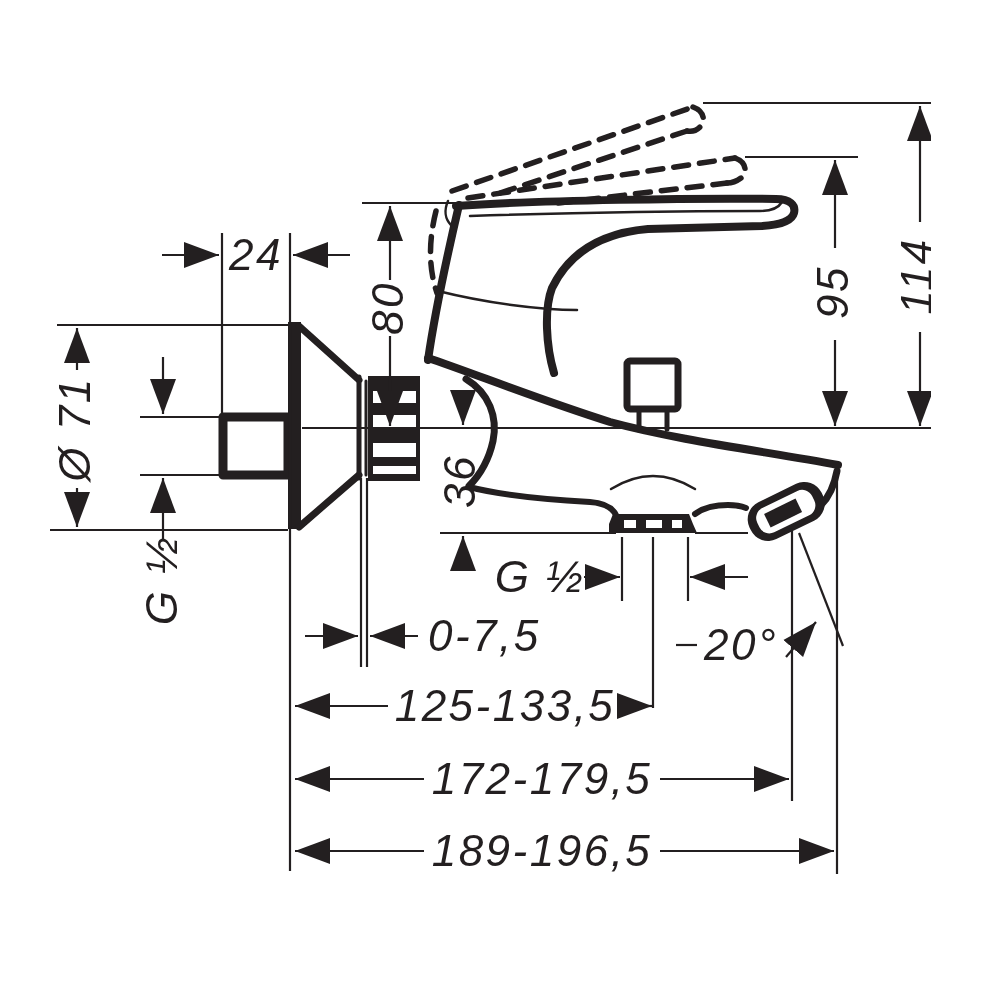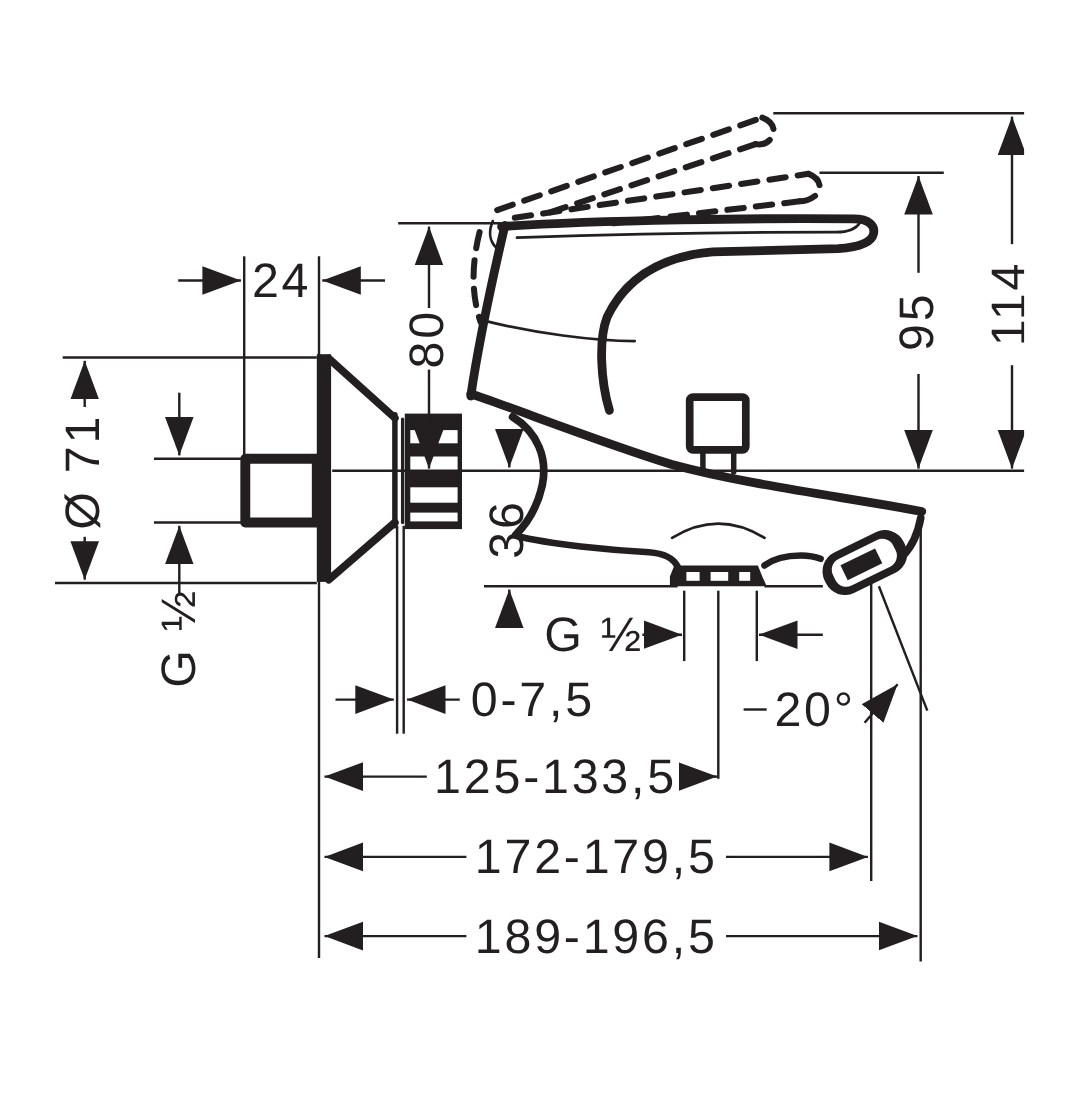--- a/index.html
+++ b/index.html
@@ -1,17 +1,17 @@
 <!DOCTYPE html>
 <html style="--ink: #231f20; --bg: #ffffff;"><head>
 <meta charset="utf-8">
 <style>
   :root{ --ink:#231f20; --bg:#ffffff; }
   html,body{margin:0;padding:0;background:var(--bg);}
-  .stage{position:relative;width:931px;height:1000px;background:var(--bg);overflow:hidden;}
+  .stage{position:relative;width:931px;height:1000px;background:var(--bg);overflow:hidden;font-style:italic;}
   svg{display:block;}
   .thin{stroke:var(--ink);stroke-width:2.2;fill:none;}
   .thick{stroke:var(--ink);fill:none;stroke-linecap:round;stroke-linejoin:round;}
   .w5{stroke-width:5;} .w6{stroke-width:6;} .w7{stroke-width:7;} .w8{stroke-width:8;} .w9{stroke-width:9;} .w3{stroke-width:3;} .w25{stroke-width:2.5;}
   .dash{stroke-dasharray:15 11;stroke-width:5.5;}
   .ink-fill{fill:var(--ink);stroke:none;}
   .white-fill{fill:var(--bg);stroke:none;}
   text{font-family:"Liberation Sans","DejaVu Sans",sans-serif;font-size:44px;letter-spacing:2.5px;fill:var(--ink);}
 </style>
 </head>

